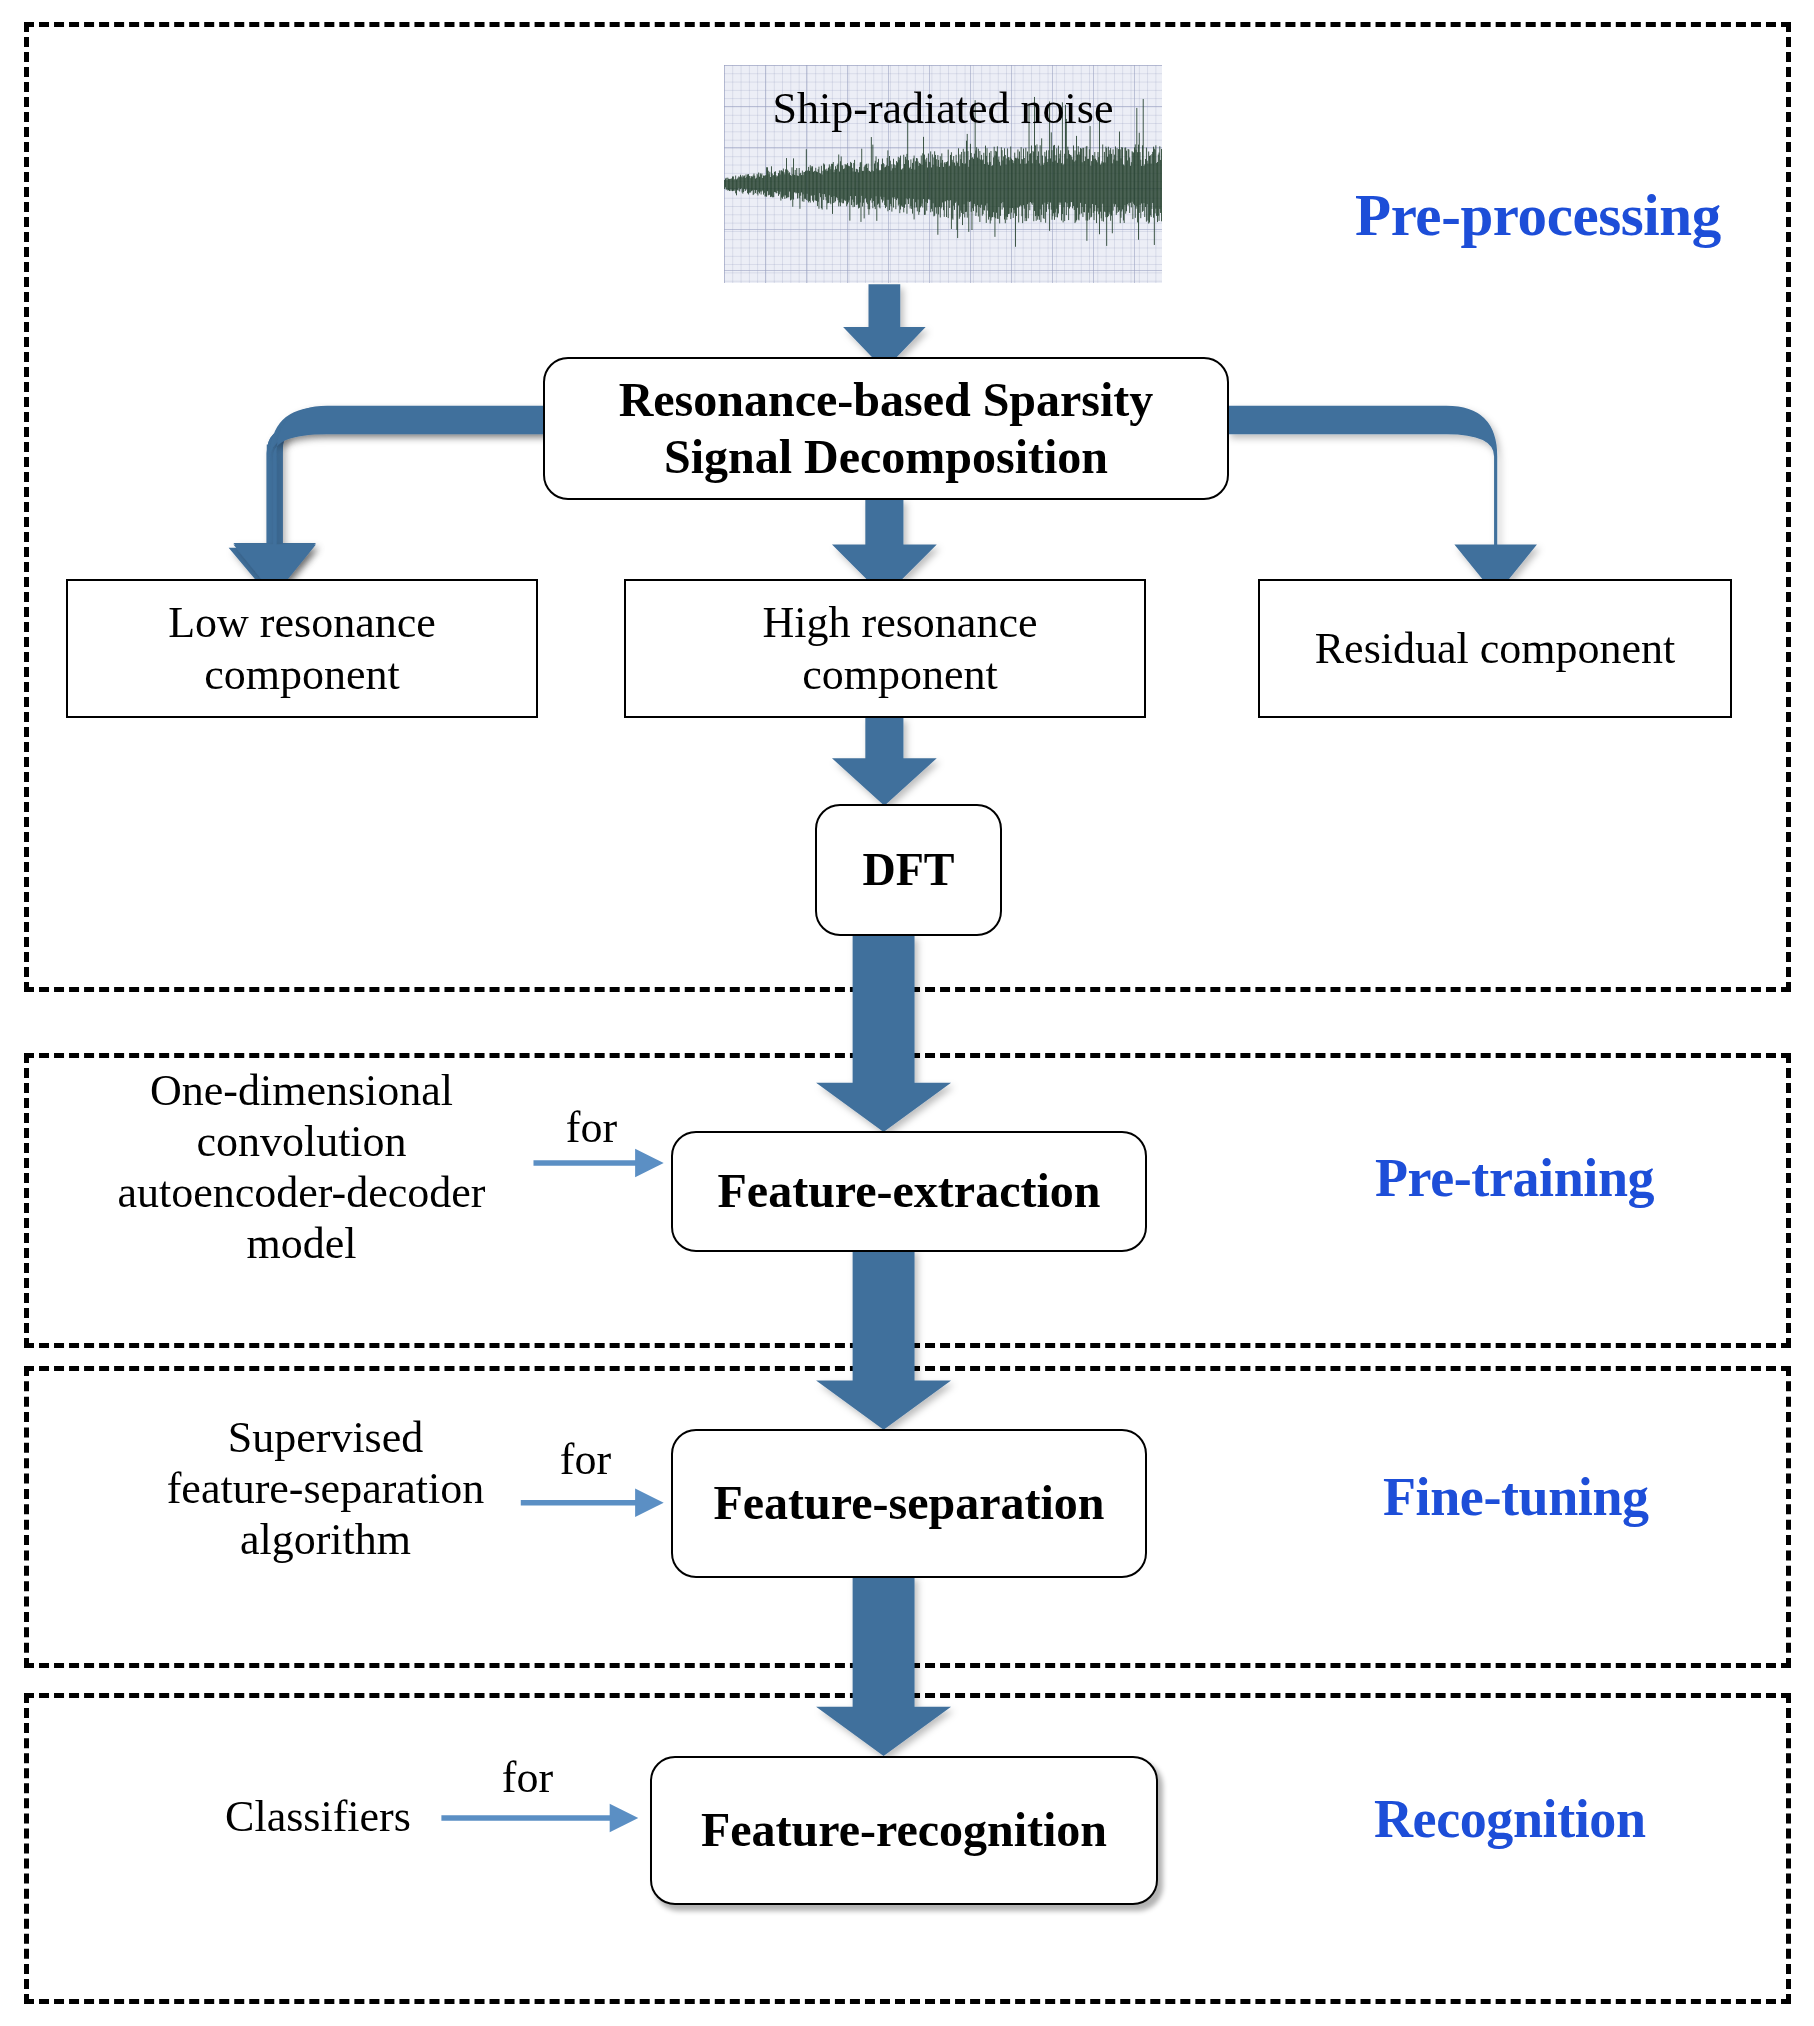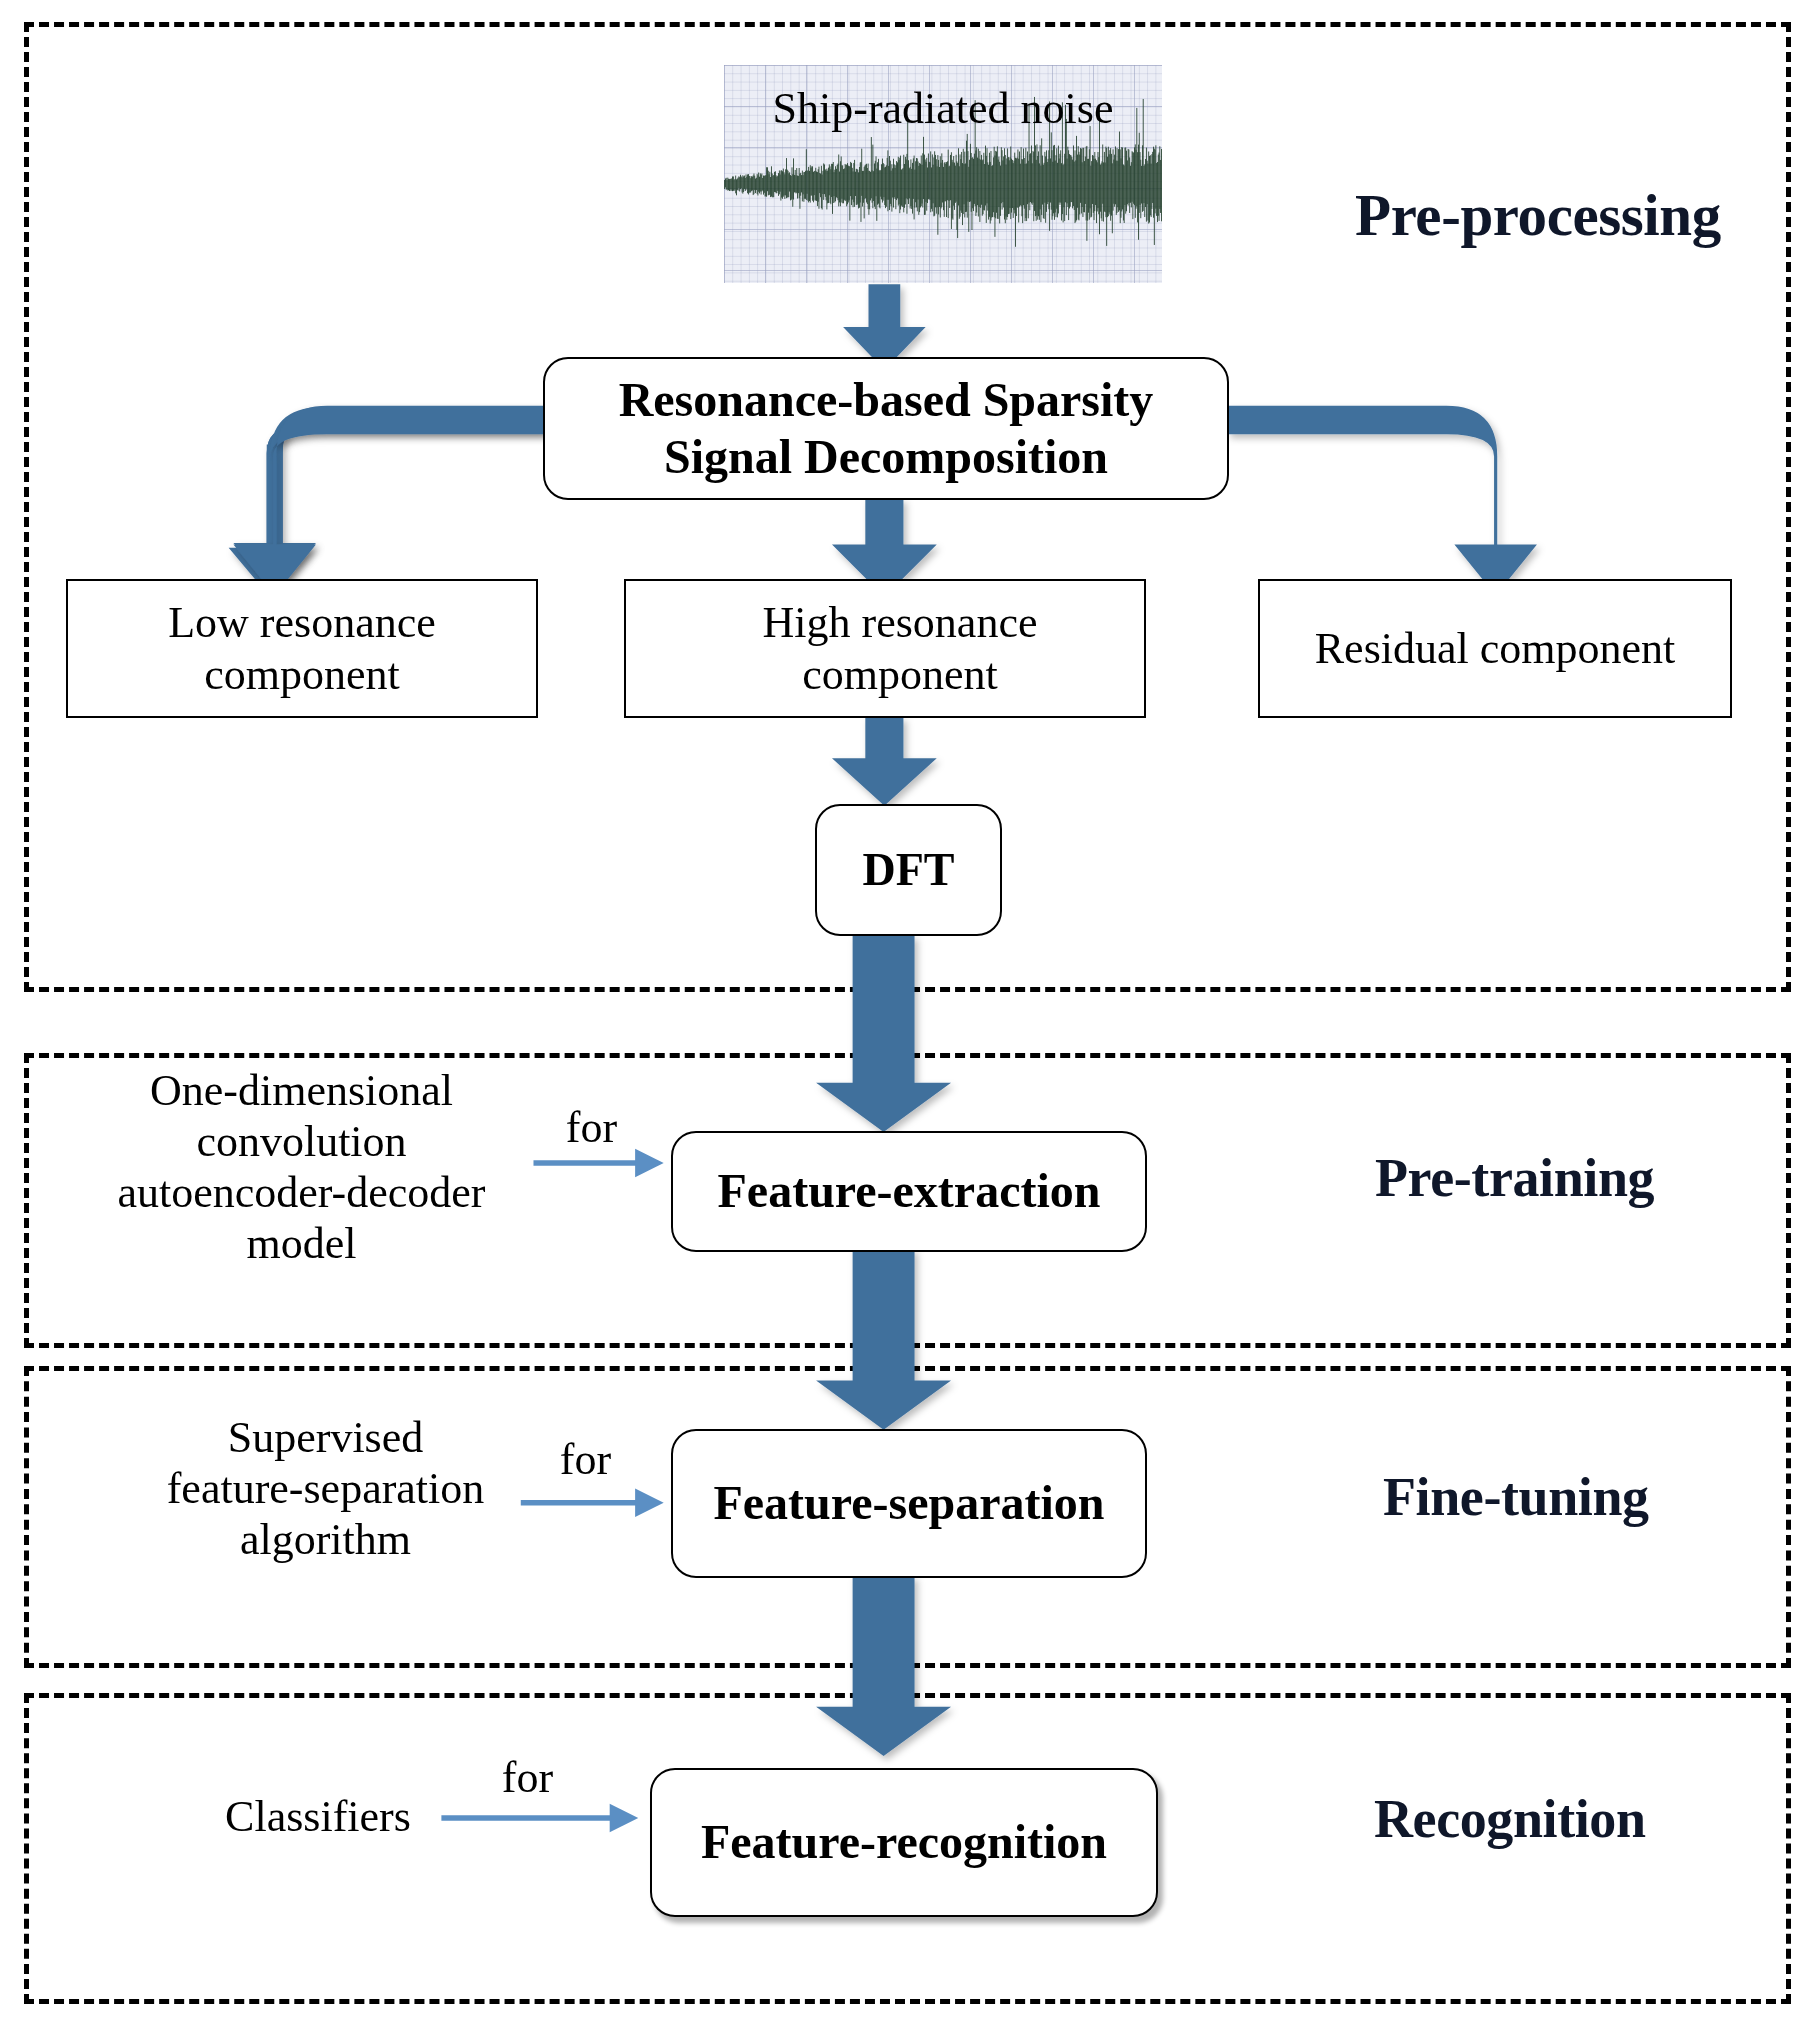--- a/index.html
+++ b/index.html
@@ -17,42 +17,42 @@
     position:absolute;
     border:5.6px dashed #000;
     box-sizing:border-box;
     background:transparent;
   }
 
   
   .section-label{
     position:absolute;
     font-weight:bold;
-    color:#0f172a;
+    color:#1d4ed8;
     letter-spacing:-0.4px;
     white-space:nowrap;
     font-family:"Liberation Serif", serif;
   }
 
   
   .box{
     position:absolute;
     box-sizing:border-box;
     border:2.4px solid #000;
     background:#ffffff;
     display:flex;
     align-items:center;
     justify-content:center;
     text-align:center;
     color:#000;
     line-height:1.18;
     font-family:"Liberation Serif", serif;
   }
   .box.bold{font-weight:bold;border-radius:25px;}
-  .box.shadowed{box-shadow:4.8px 5.6px 4.8px rgba(0,0,0,.30);margin-top:12px;}
+  .box.shadowed{box-shadow:4.8px 5.6px 4.8px rgba(0,0,0,.30);}
 
   
   .caption{
     position:absolute;
     text-align:center;
     color:#000;
     line-height:1.16;
     font-family:"Liberation Serif", serif;
   }
 

